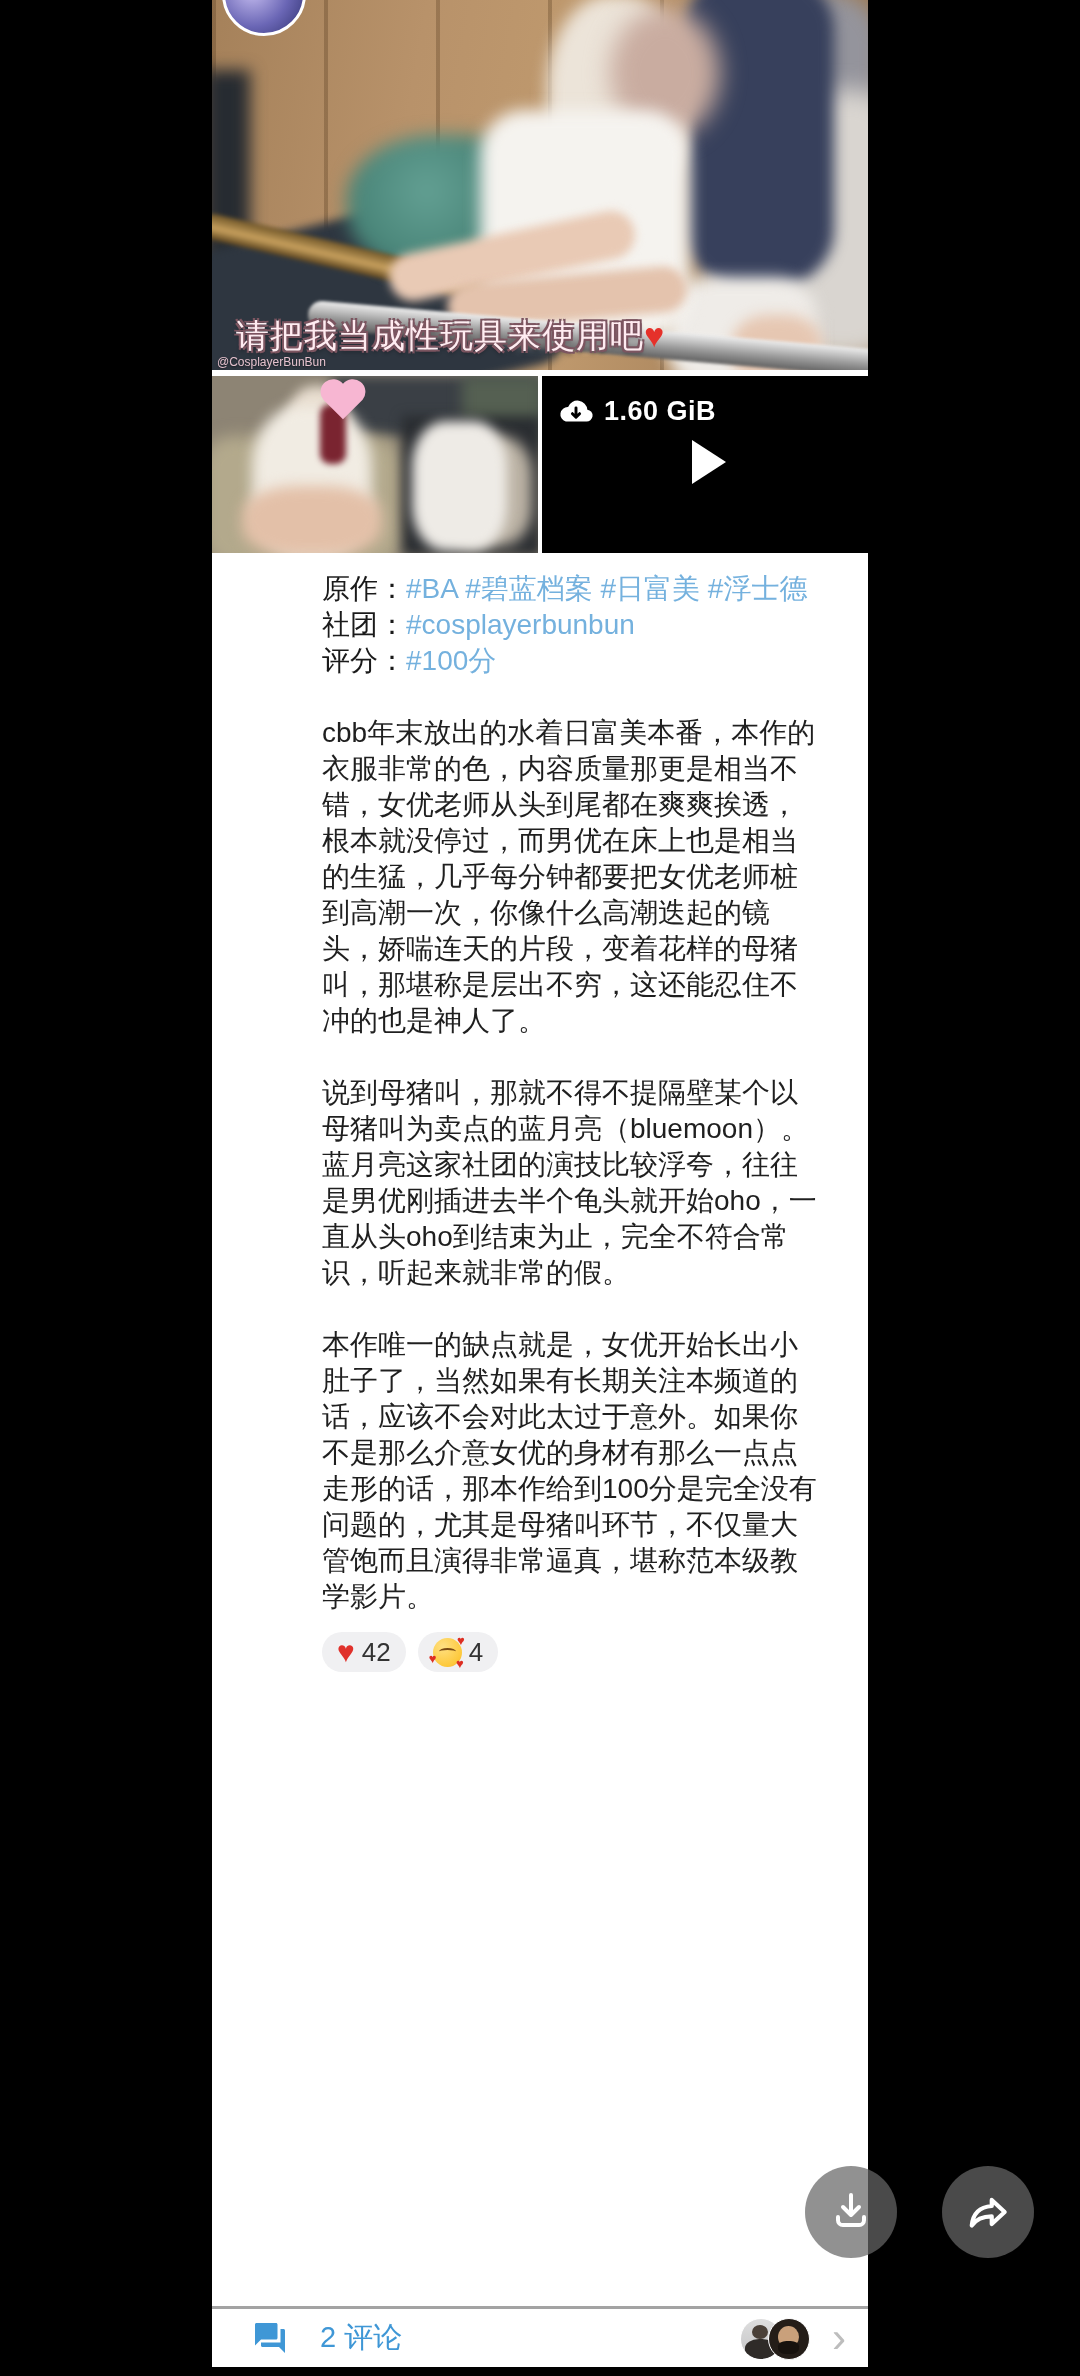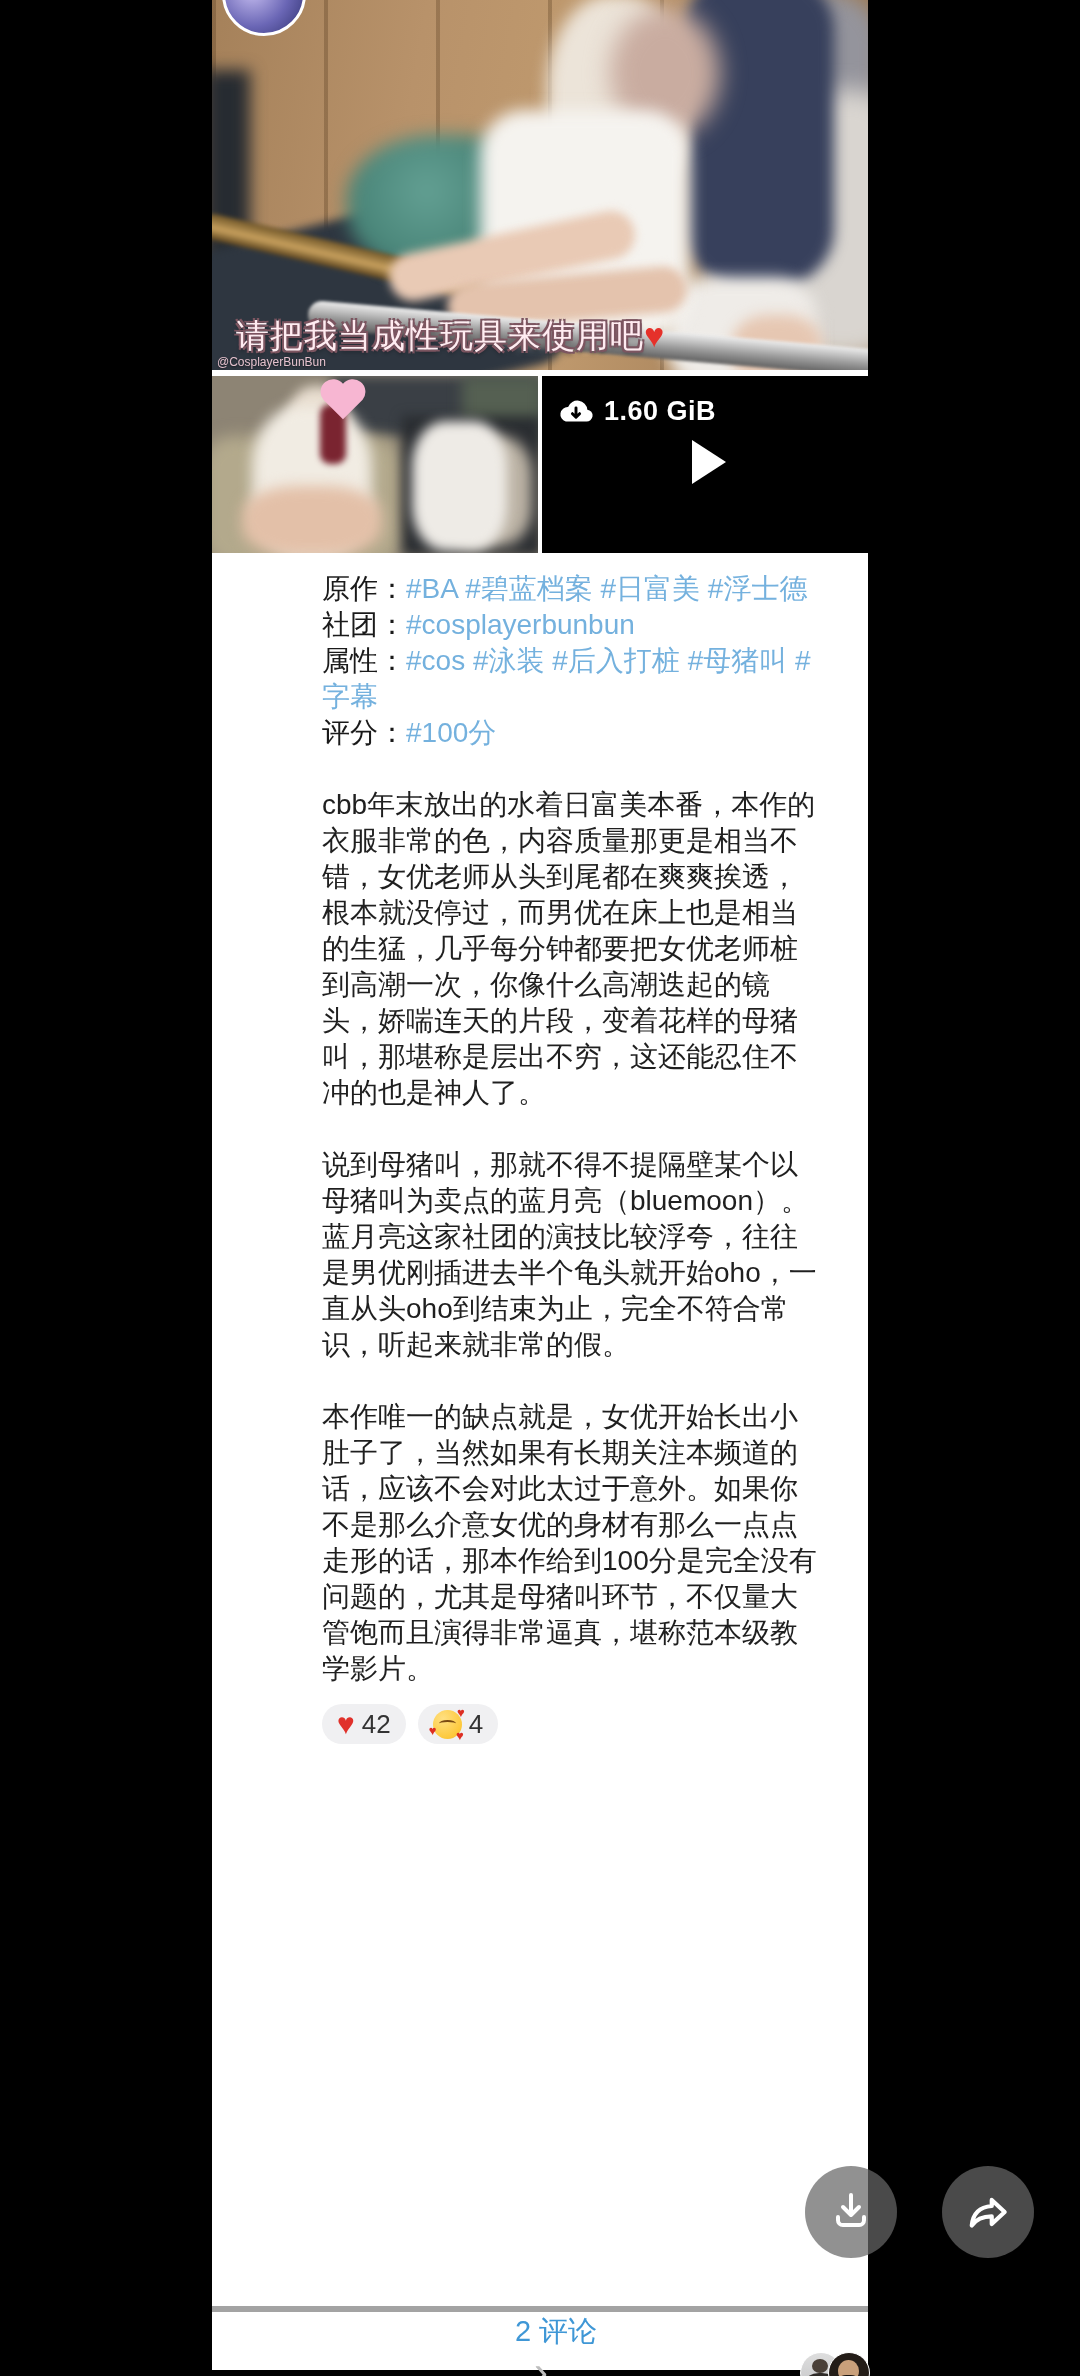--- a/index.html
+++ b/index.html
@@ -78,21 +78,21 @@
              background:radial-gradient(circle at 35% 30%,#ffe082,#fdc93c 70%,#f0a829);}
   .mini-face .h{position:absolute;font-size:13px;line-height:13px;color:#dd2e22;}
   .mini-face .h1{right:-3px;top:-4px;}
   .mini-face .h2{left:-4px;bottom:2px;}
   .mini-face .h3{right:-2px;bottom:-3px;}
   .mini-face .eyes{position:absolute;left:6px;top:10px;width:17px;height:5px;
                    border-top:2px solid #7a4a12;border-radius:50%;}
 
   
   .comment-bar{position:absolute;left:0;top:2306px;width:656px;height:58px;background:#fff;
-               border-top:6px solid #a3a3a3;display:flex;align-items:center;cursor:pointer;flex-direction:column;}
+               border-top:3px solid #a3a3a3;display:flex;align-items:center;cursor:pointer;}
   .comment-bar .chat{margin-left:40px;width:36px;height:36px;}
   .comment-label{margin-left:32px;font-size:29px;font-weight:500;color:#3f97d6;}
   .avatars{margin-left:auto;position:relative;width:68px;height:40px;}
   .av{position:absolute;top:0;width:40px;height:40px;border-radius:50%;border:1px solid #fff;overflow:hidden;}
   .av1{left:0;background:linear-gradient(180deg,#dedede,#c4c4c6);}
   .av1 .head{position:absolute;left:11px;top:6px;width:16px;height:14px;border-radius:50%;background:#4a4038;}
   .av1 .body{position:absolute;left:4px;top:20px;width:31px;height:20px;border-radius:45%;background:#2f2b28;}
   .av2{left:28px;background:#241d18;}
   .av2 .face{position:absolute;left:9px;top:7px;width:21px;height:22px;border-radius:50%;background:#c9a07b;}
   .av2 .beard{position:absolute;left:9px;top:22px;width:21px;height:13px;border-radius:40%;background:#17120e;}
@@ -154,21 +154,20 @@
         </svg>
         <span class="txt">1.60 GiB</span>
       </div>
       <div class="play"></div>
     </div>
   </div>
 
   <div class="text-col">
     <div class="tag-line"><span>原作：</span><span class="links">#BA #碧蓝档案 #日富美 #浮士德</span></div>
     <div class="tag-line"><span>社团：</span><span class="links">#cosplayerbunbun</span></div>
-    <div class="tag-line"><span>属性：</span><span class="links">#cos #泳装 #后入打桩 #母猪叫 #字幕</span></div>
     <div class="tag-line"><span>评分：</span><span class="links">#100分</span></div>
 
     <div class="para">cbb年末放出的水着日富美本番，本作的衣服非常的色，内容质量那更是相当不错，女优老师从头到尾都在爽爽挨透，根本就没停过，而男优在床上也是相当的生猛，几乎每分钟都要把女优老师桩到高潮一次，你像什么高潮迭起的镜头，娇喘连天的片段，变着花样的母猪叫，那堪称是层出不穷，这还能忍住不冲的也是神人了。</div>
     <div class="para">说到母猪叫，那就不得不提隔壁某个以母猪叫为卖点的蓝月亮（bluemoon）。蓝月亮这家社团的演技比较浮夸，往往是男优刚插进去半个龟头就开始oho，一直从头oho到结束为止，完全不符合常识，听起来就非常的假。</div>
     <div class="para">本作唯一的缺点就是，女优开始长出小肚子了，当然如果有长期关注本频道的话，应该不会对此太过于意外。如果你不是那么介意女优的身材有那么一点点走形的话，那本作给到100分是完全没有问题的，尤其是母猪叫环节，不仅量大管饱而且演得非常逼真，堪称范本级教学影片。</div>
   </div>
 
   <div class="reactions">
     <div class="pill">
       <span class="heart-glyph">♥</span>

